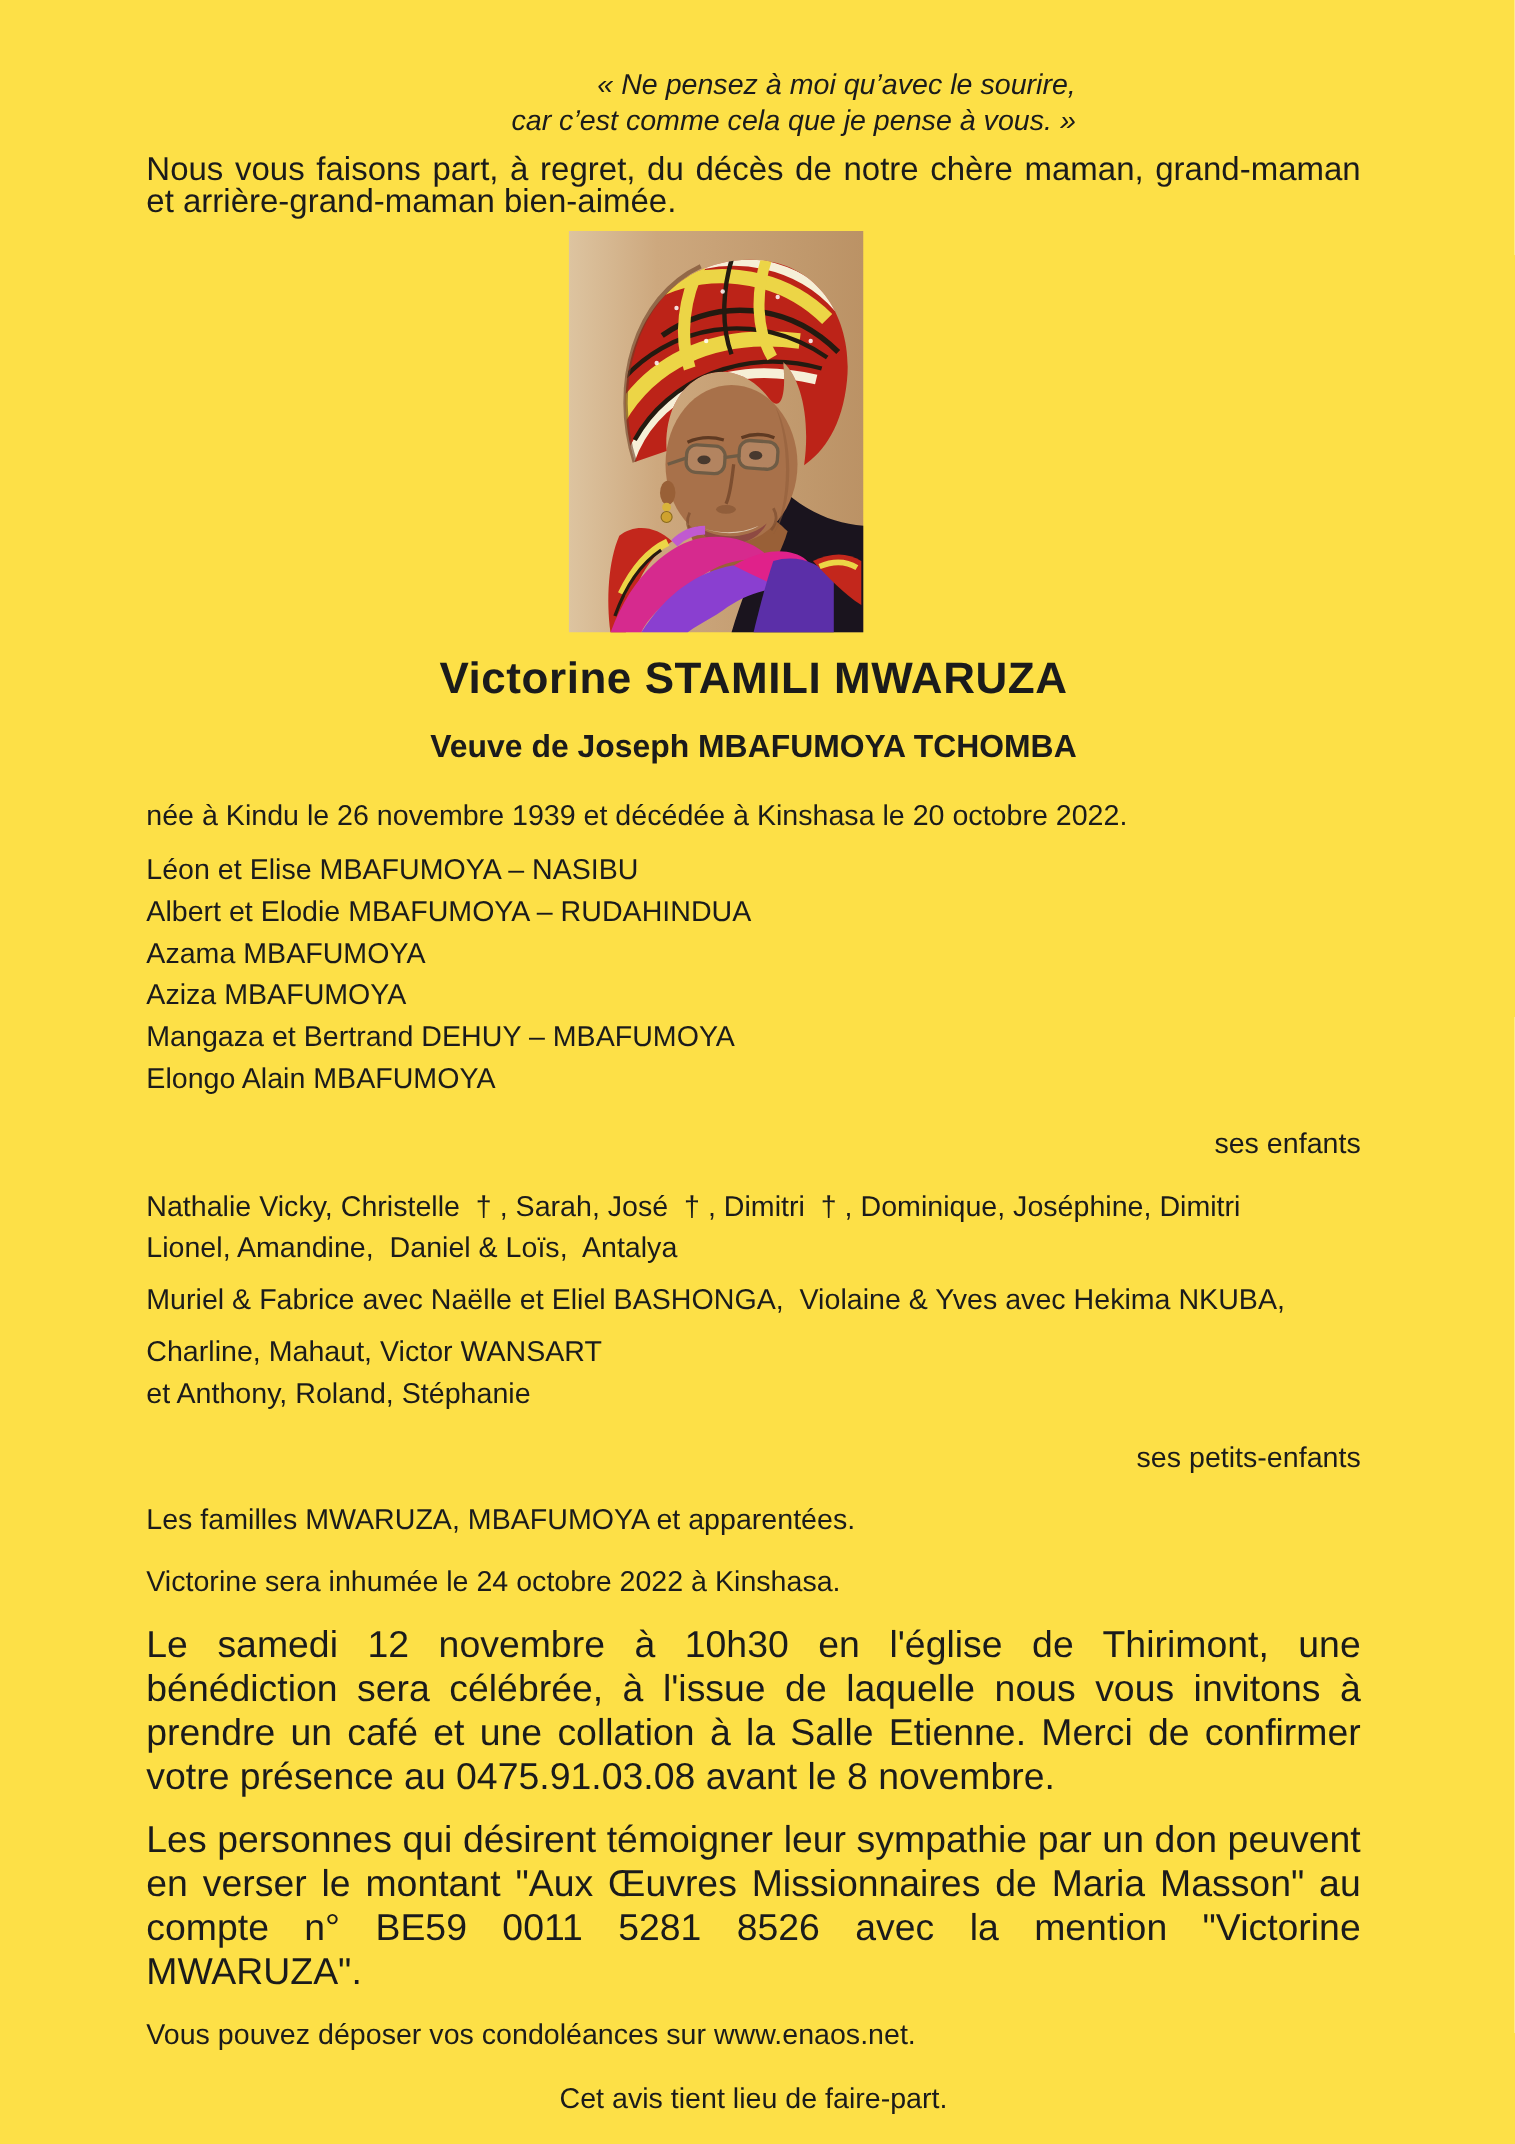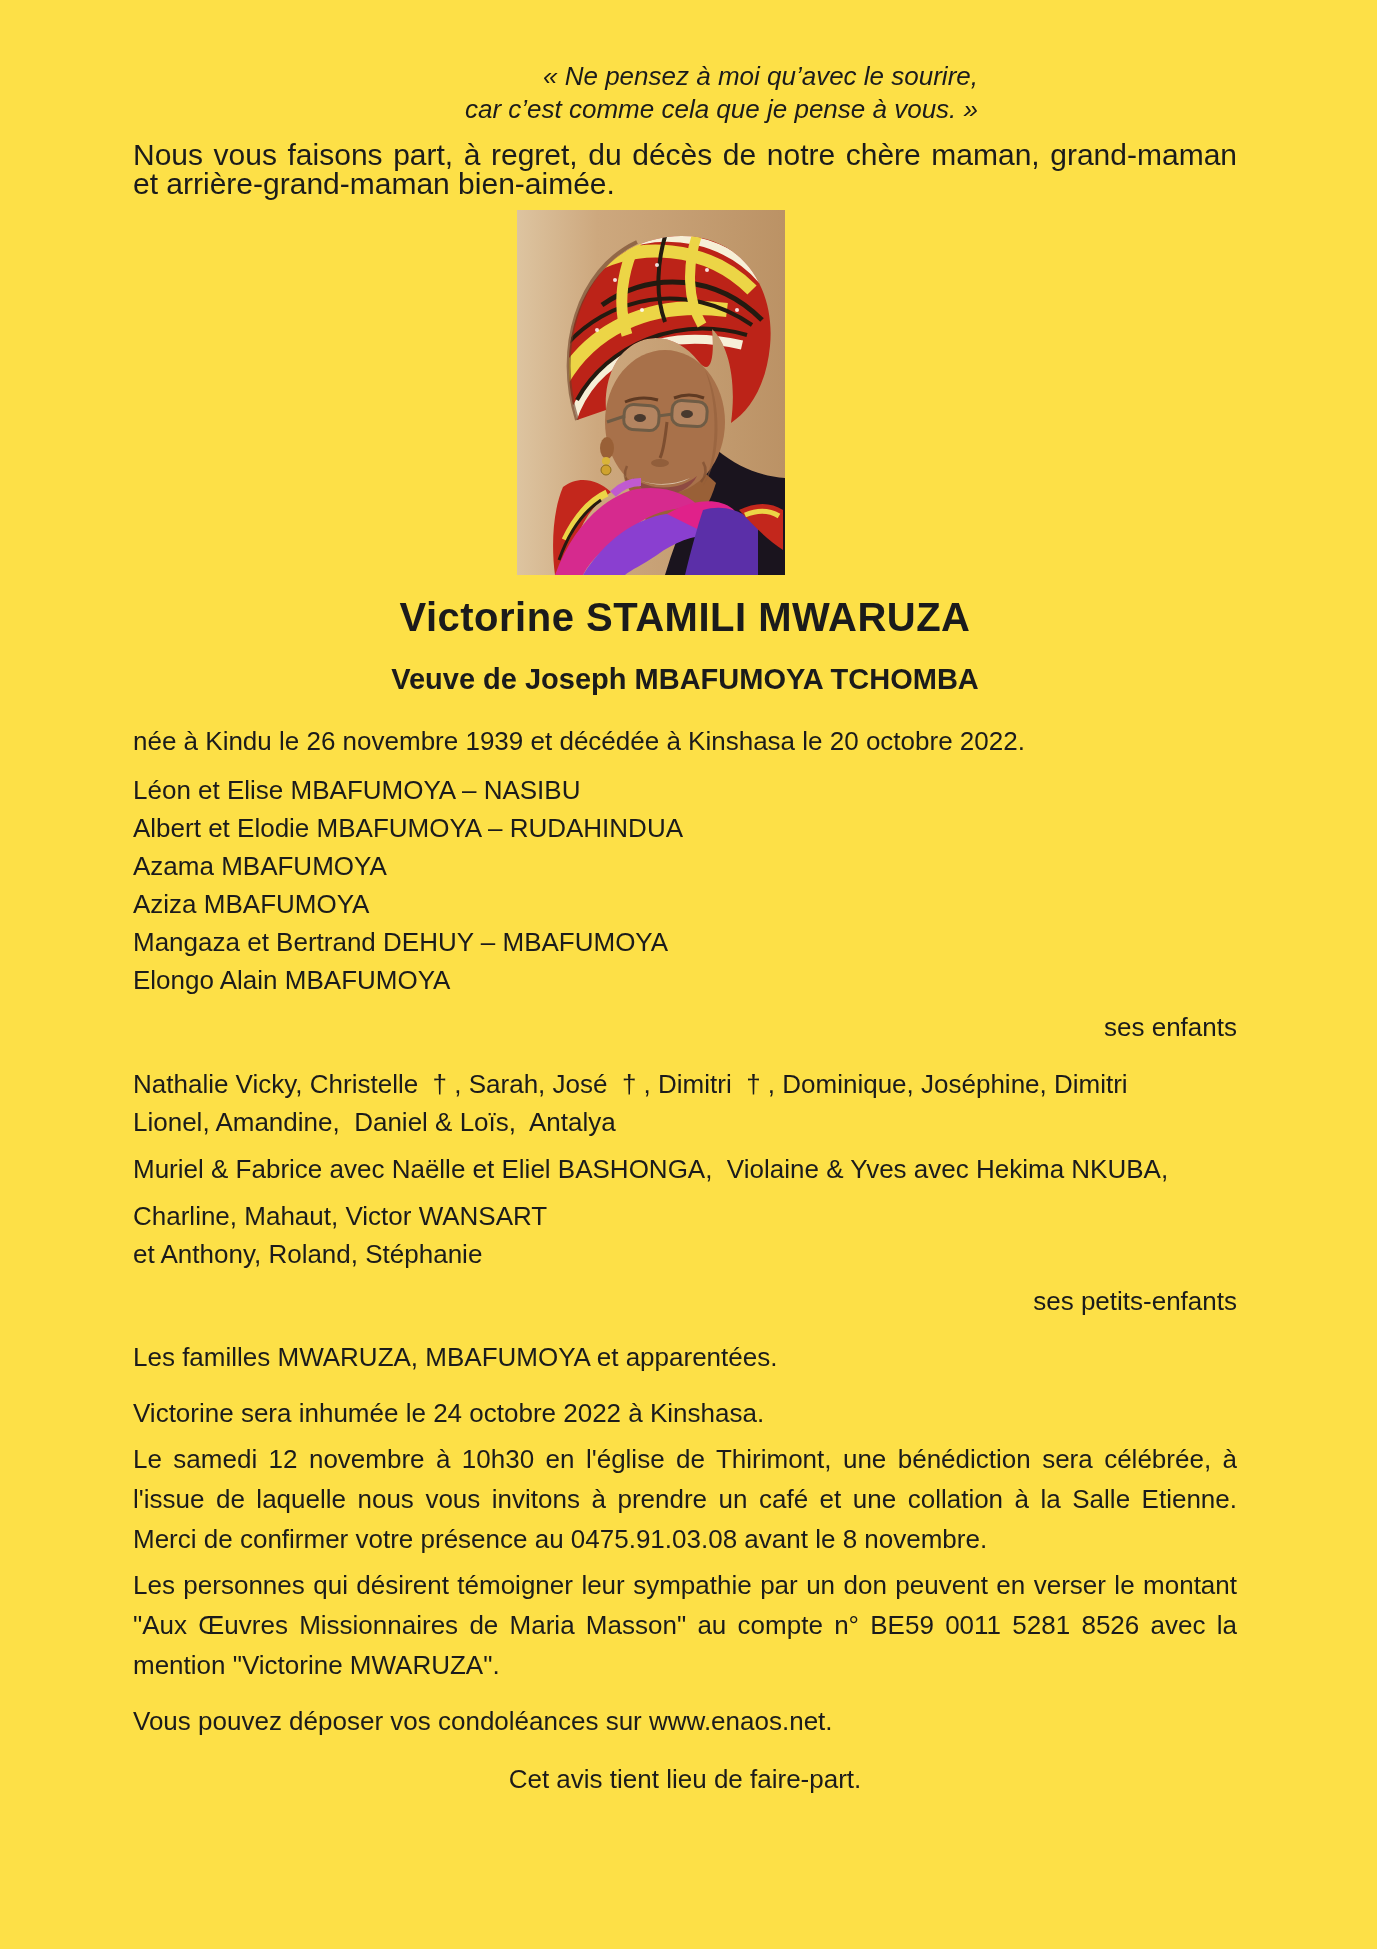--- a/index.html
+++ b/index.html
@@ -73,33 +73,33 @@
     line-height: 38px;
     white-space: pre;
   }
   .grandkids {
     margin-top: 18px;
   }
   .grandkids .pgap {
     margin-top: 9px;
   }
   .right-label {
-    margin-top: 8px;
+    margin-top: 20px;
     text-align: right;
     font-size: 26px;
     line-height: 40px;
   }
   p.body-line {
     margin: 16px 0 0 0;
     font-size: 26px;
     line-height: 40px;
   }
   p.body-par {
-    margin: 6px 0 0 0;
-    font-size: 26px;
+    margin: 18px 0 0 0;
+    font-size: 34px;
     line-height: 40px;
     text-align: justify;
   }
   .closing {
     margin: 18px 0 0 0;
     text-align: center;
     font-size: 26px;
     line-height: 40px;
   }
 </style>

